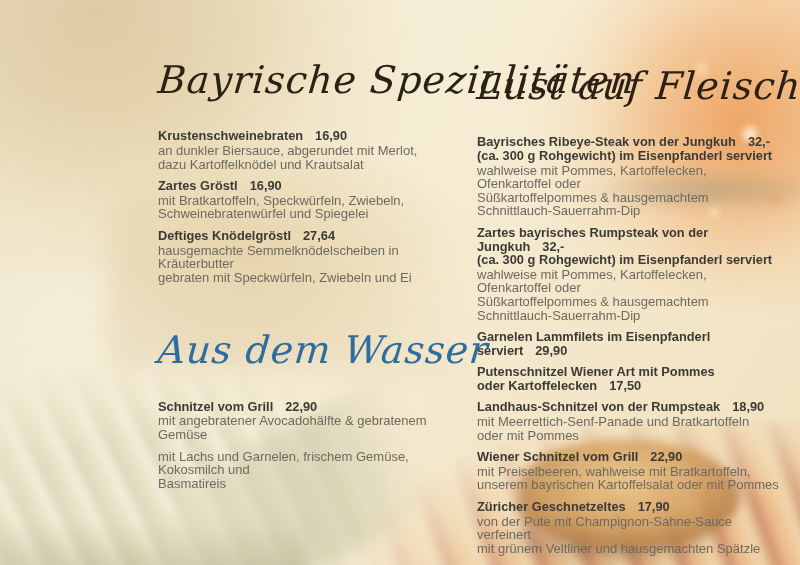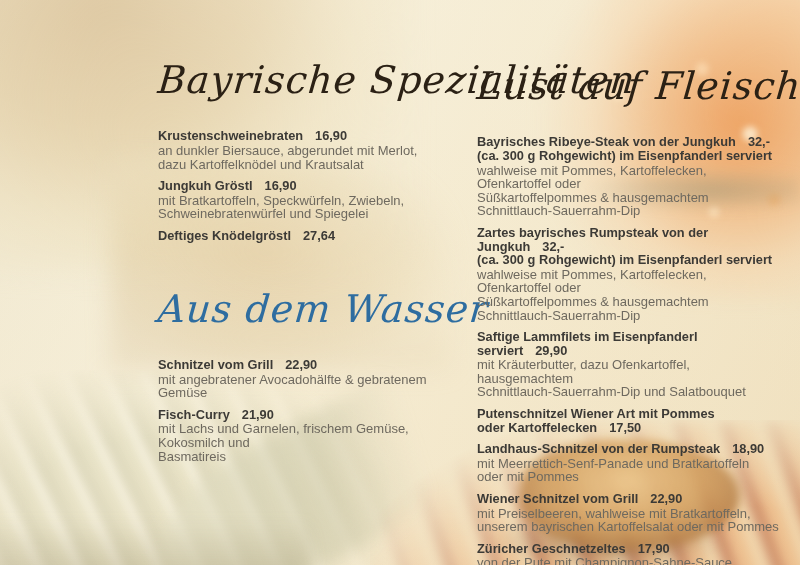--- a/index.html
+++ b/index.html
@@ -168,44 +168,45 @@
     <h2 class="section-title">Bayrische Spezialitäten</h2>
     <div class="items">
   <div class="menu-item">
     <div class="item-head"><span class="item-name">Krustenschweinebraten</span><span class="item-price">16,90</span></div>
 
     <div class="item-desc">an dunkler Biersauce, abgerundet mit Merlot,
 dazu Kartoffelknödel und Krautsalat</div>
   </div>
 
   <div class="menu-item">
-    <div class="item-head"><span class="item-name">Jungkuh Gröstl</span><span class="item-price">16,90</span></div>
+    <div class="item-head"><span class="item-name">Zartes Gröstl</span><span class="item-price">16,90</span></div>
 
     <div class="item-desc">mit Bratkartoffeln, Speckwürfeln, Zwiebeln,
 Schweinebratenwürfel und Spiegelei</div>
   </div>
 
   <div class="menu-item">
     <div class="item-head"><span class="item-name">Deftiges Knödelgröstl</span><span class="item-price">27,64</span></div>
 
+    <div class="item-desc">hausgemachte Semmelknödelscheiben in Kräuterbutter
+gebraten mit Speckwürfeln, Zwiebeln und Ei</div>
   </div>
 </div>
   </section>
 
   <section class="menu-section">
     <h2 class="section-title blue">Aus dem Wasser</h2>
     <div class="items">
   <div class="menu-item">
     <div class="item-head"><span class="item-name">Schnitzel vom Grill</span><span class="item-price">22,90</span></div>
 
     <div class="item-desc">mit angebratener Avocadohälfte &amp; gebratenem Gemüse</div>
   </div>
 
   <div class="menu-item">
-    <div class="item-head"><span class="item-name">Fisch-Curry</span><span class="item-price">21,90</span></div>
 
     <div class="item-desc">mit Lachs und Garnelen, frischem Gemüse, Kokosmilch und
 Basmatireis</div>
   </div>
 </div>
   </section>
 </div>
   <div class="col col-right">
   <section class="menu-section">
     <h2 class="section-title">Lust auf Fleisch</h2>
@@ -218,24 +219,22 @@
   </div>
 
   <div class="menu-item">
     <div class="item-head"><span class="item-name">Zartes bayrisches Rumpsteak von der Jungkuh</span><span class="item-price">32,-</span></div>
     <div class="item-subtitle">(ca. 300 g Rohgewicht) im Eisenpfanderl serviert</div>
     <div class="item-desc">wahlweise mit Pommes, Kartoffelecken, Ofenkartoffel oder
 Süßkartoffelpommes &amp; hausgemachtem Schnittlauch-Sauerrahm-Dip</div>
   </div>
 
   <div class="menu-item">
-    <div class="item-head"><span class="item-name">Saftige Lammfilets im Eisenpfanderl serviert</span><span class="item-price">29,90</span></div>
-
-    <div class="item-desc">mit Kräuterbutter, dazu Ofenkartoffel, hausgemachtem
-Schnittlauch-Sauerrahm-Dip und Salatbouquet</div>
+    <div class="item-head"><span class="item-name">Garnelen Lammfilets im Eisenpfanderl serviert</span><span class="item-price">29,90</span></div>
+
   </div>
 
   <div class="menu-item">
     <div class="item-head"><span class="item-name">Putenschnitzel Wiener Art mit Pommes
 oder Kartoffelecken</span><span class="item-price">17,50</span></div>
 
   </div>
 
   <div class="menu-item">
     <div class="item-head"><span class="item-name">Landhaus-Schnitzel von der Rumpsteak</span><span class="item-price">18,90</span></div>

